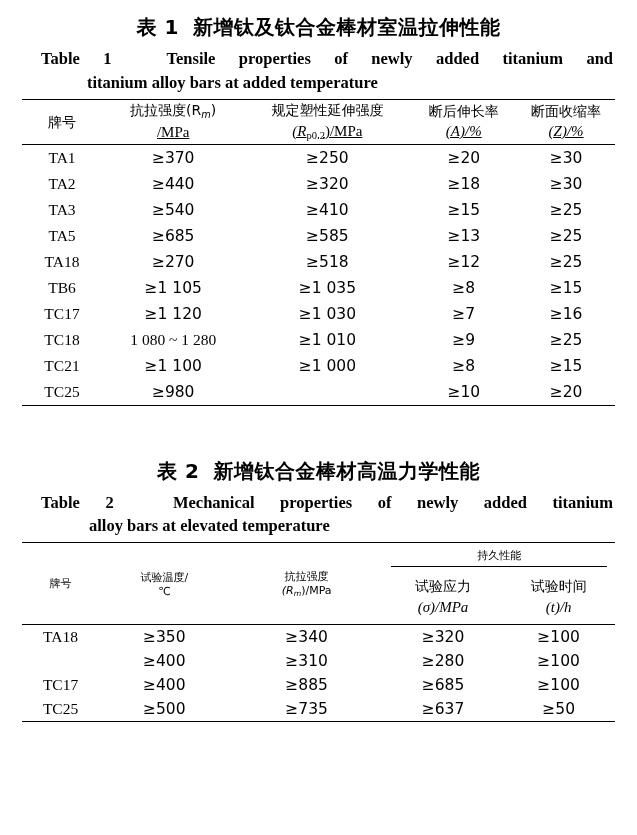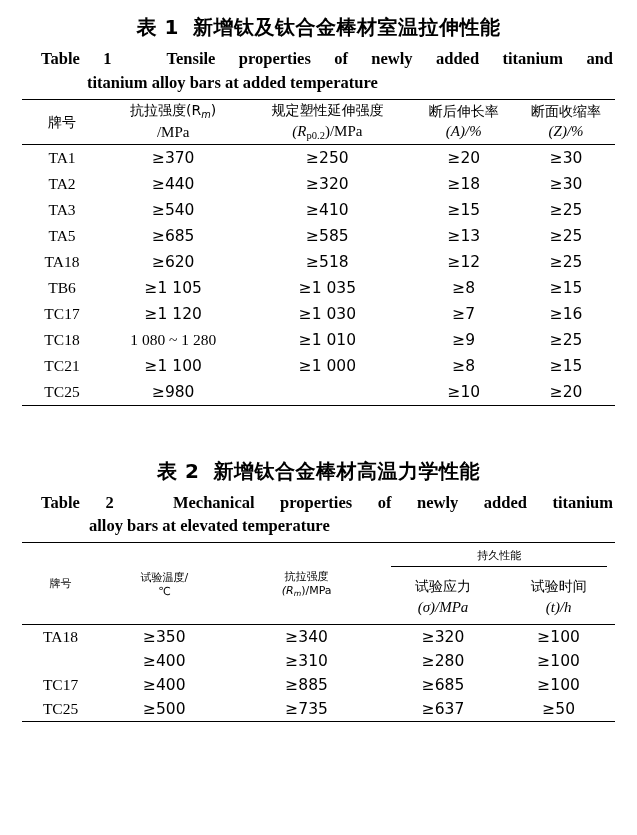--- a/index.html
+++ b/index.html
@@ -80,20 +80,21 @@
 
   .hdr td {
     font-family: "DejaVu Sans", sans-serif;
     font-size: 14px;
     line-height: 1.45;
     padding: 7px 0 7px 0;
   }
   .hdr td .sub {
     font-family: "Liberation Serif", serif;
     font-size: 15px;
+    text-decoration: underline;
   }
   .body-row td {
     height: 26px;
     line-height: 26px;
     font-size: 15.5px;
   }
   .body-row td.grade {
     font-family: "Liberation Serif", serif;
   }
   .ge {
@@ -209,21 +210,21 @@
       </tr>
       <tr class="body-row">
         <td class="grade">TA5</td>
         <td class="ge">≥685</td>
         <td class="ge">≥585</td>
         <td class="ge">≥13</td>
         <td class="ge">≥25</td>
       </tr>
       <tr class="body-row">
         <td class="grade">TA18</td>
-        <td class="ge">≥620</td>
+        <td class="ge">≥270</td>
         <td class="ge">≥518</td>
         <td class="ge">≥12</td>
         <td class="ge">≥25</td>
       </tr>
       <tr class="body-row">
         <td class="grade">TB6</td>
         <td class="ge">≥1 105</td>
         <td class="ge">≥1 035</td>
         <td class="ge">≥8</td>
         <td class="ge">≥15</td>

